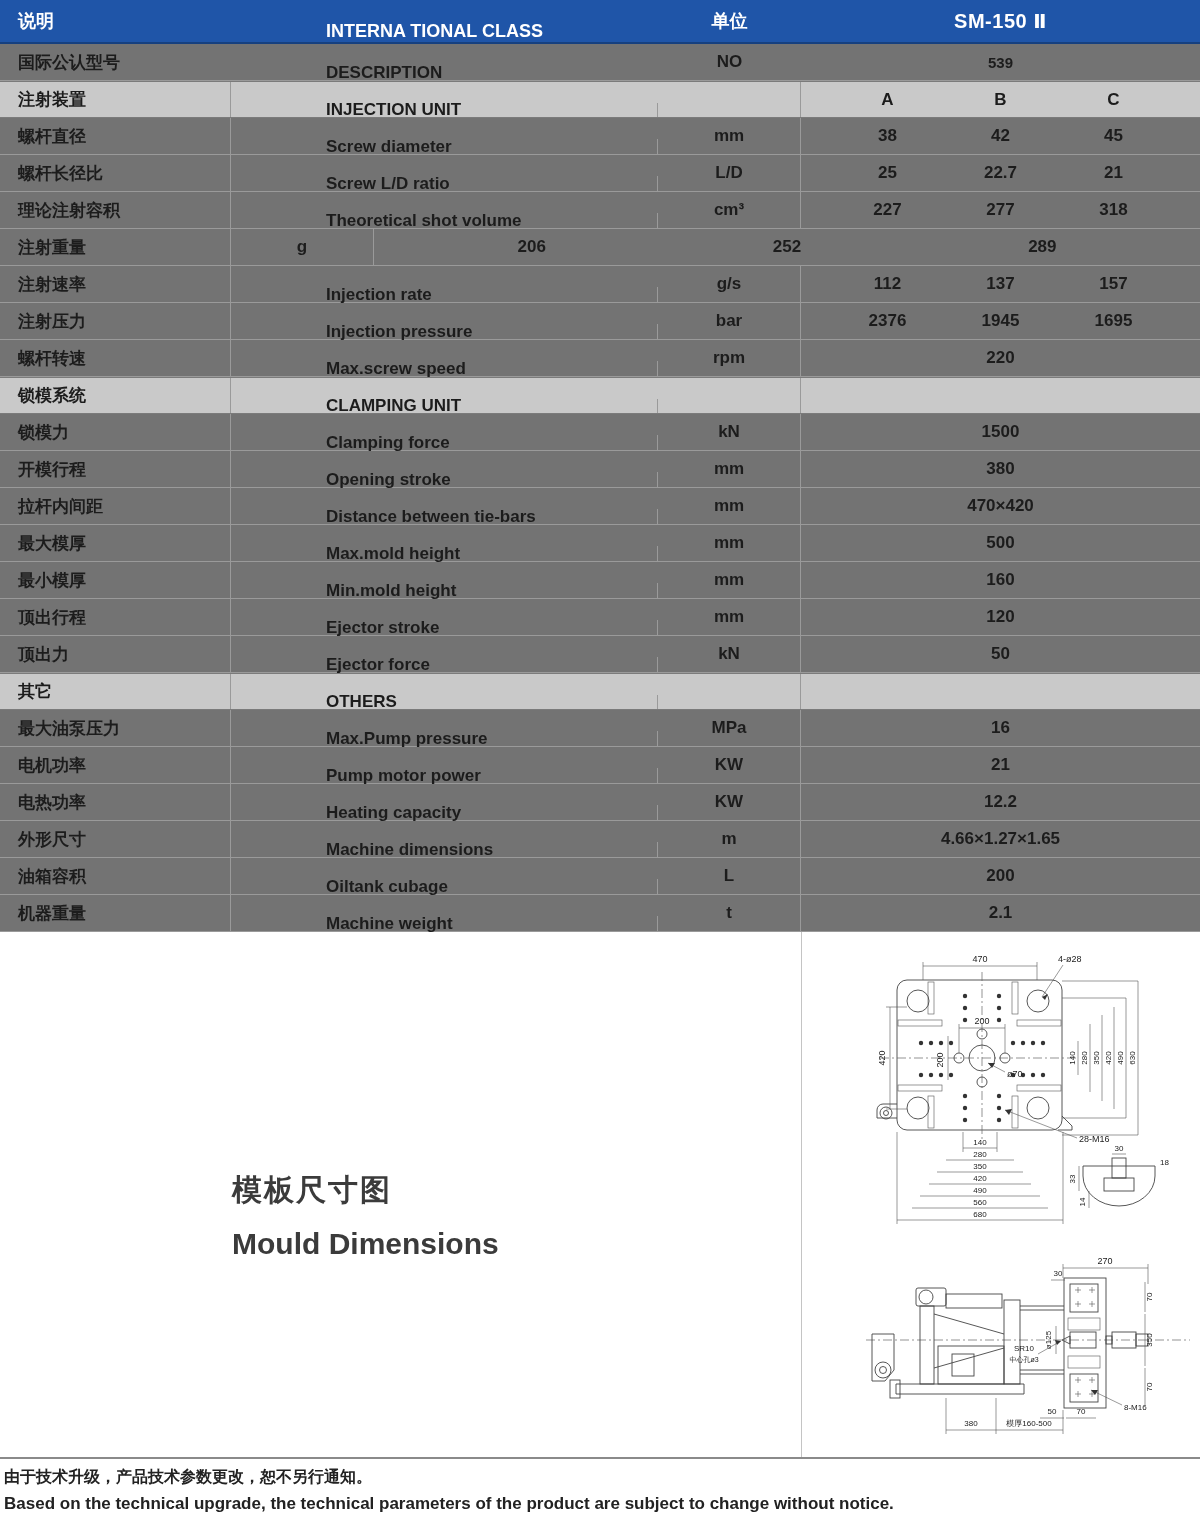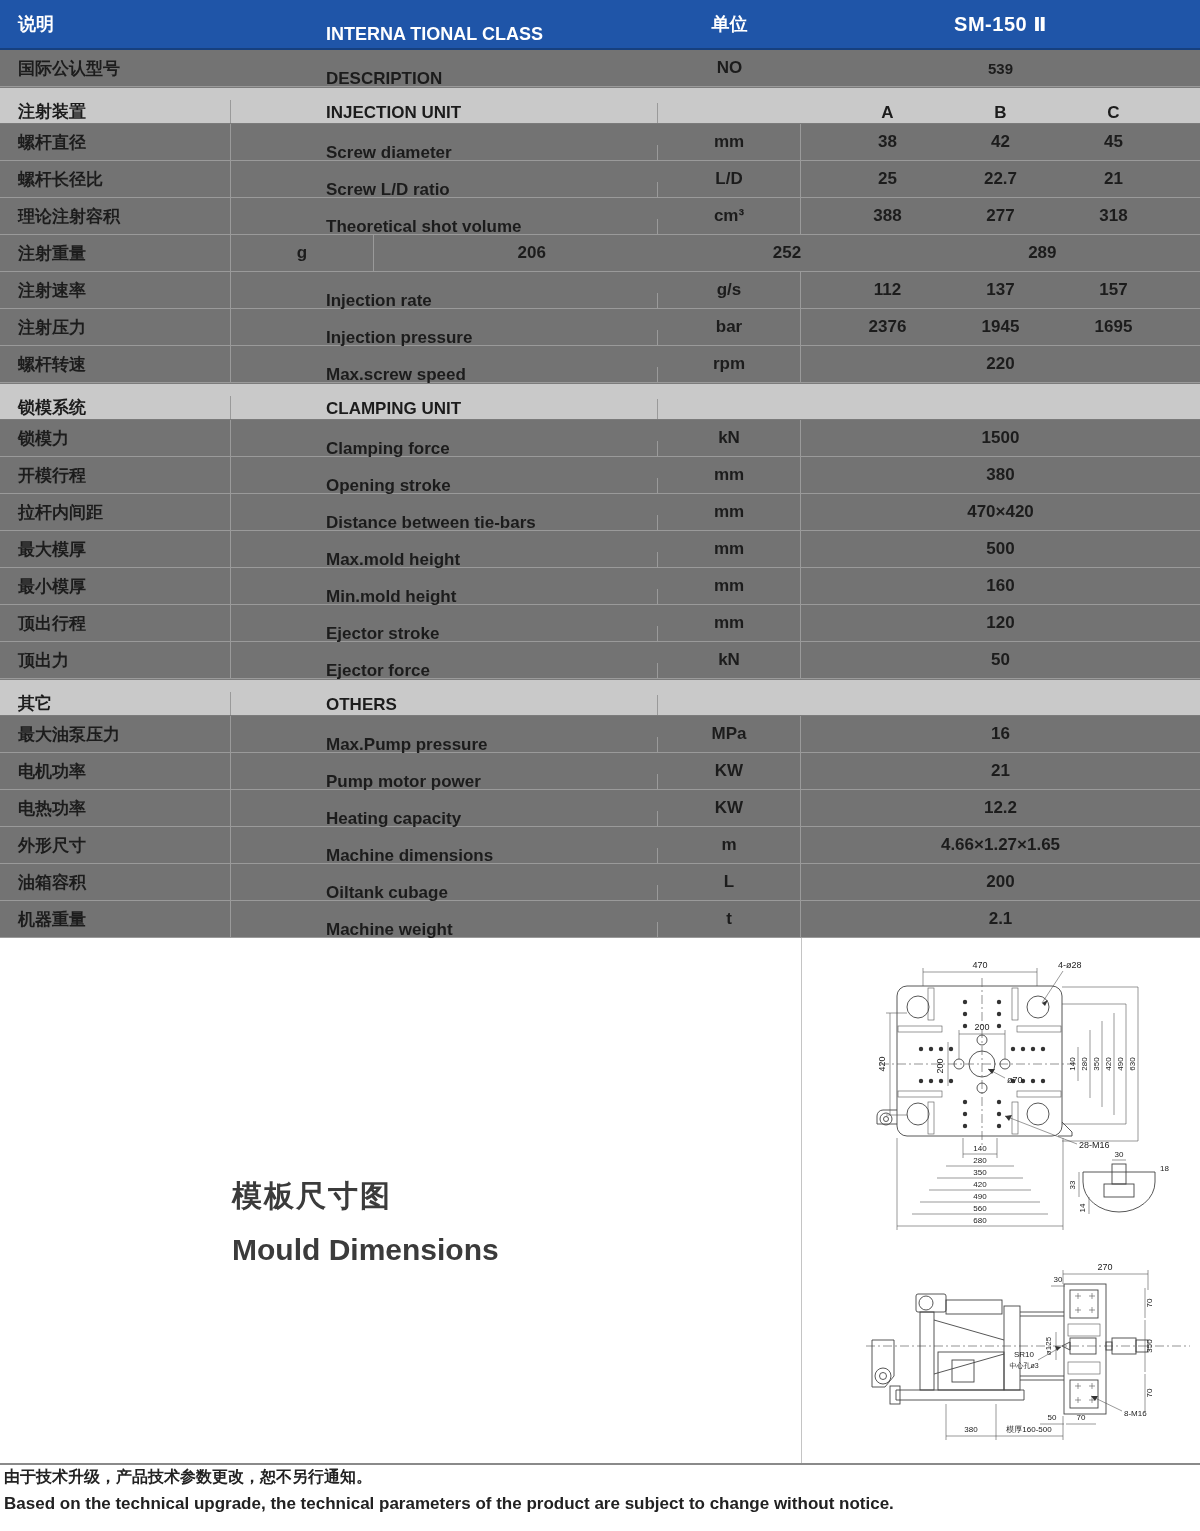--- a/index.html
+++ b/index.html
@@ -4,22 +4,22 @@
 <style>
   html,body{margin:0;padding:0;}
   body{
     width:1200px;height:1531px;background:#ffffff;position:relative;
     font-family:"Liberation Sans","DejaVu Sans",sans-serif;color:#1c1c1c;
     overflow:hidden;
   }
   
   .spec{width:1200px;}
   .row{display:flex;height:37px;box-sizing:border-box;border-bottom:1px solid #9a9a9a;background:#737373;}
-  .row.header{height:50px;background:#1f55a8;border-bottom:2px solid #16407f;color:#fff;}
-  .row.section{background:#c9c9c9;border-top:1px solid #7b7b7b;border-bottom:1px solid #7b7b7b;align-items:flex-end;}
+  .row.header{height:44px;background:#1f55a8;border-bottom:2px solid #16407f;color:#fff;}
+  .row.section{background:#c9c9c9;border-top:1px solid #7b7b7b;border-bottom:1px solid #7b7b7b;}
   .c1,.c2,.c3,.c4{display:flex;align-items:center;box-sizing:border-box;font-size:17px;}
   .c1{width:231px;padding-left:18px;font-weight:700;}
   .c2{width:427px;padding-left:95px;font-weight:700;margin-top:21px;}
   .c3{width:143px;justify-content:center;font-weight:600;}
   .c4{flex:1;justify-content:center;font-weight:600;}
   .row:not(.header):not(.nodiv) .c1,
   .row:not(.header):not(.nodiv) .c2,
   .row:not(.header):not(.nodiv) .c3{border-right:1px solid #9a9a9a;}
   .row.header .c1,.row.header .c2{font-size:18px;}
   .row.header .c3{font-size:18px;font-weight:700;}
@@ -35,21 +35,21 @@
   .mould-title .en{font-size:30px;font-weight:700;margin-top:16px;}
   svg{position:absolute;}
   svg text{font-family:"Liberation Sans","DejaVu Sans",sans-serif;font-size:9px;fill:#222;}
   svg .sm{font-size:8px;}
   svg .ln{stroke:#444;stroke-width:0.9;fill:none;}
   svg .thin{stroke:#555;stroke-width:0.6;fill:none;}
   svg .cl{stroke:#666;stroke-width:0.7;fill:none;stroke-dasharray:9 3 2 3;}
   svg .dot{fill:#333;stroke:none;}
   
   .rule{width:1200px;height:2px;background:#8a8a8a;}
-  .footer{padding:2px 0 0 4px;}
+  .footer{padding:8px 0 0 4px;}
   .footer .cn{font-size:16px;font-weight:600;color:#222;}
   .footer .en{font-size:17px;font-weight:600;color:#222;margin-top:6px;}
 </style>
 </head>
 <body>
 
 <div class="spec">
 
   <div class="row header">
     <div class="c1">说明</div>
@@ -96,21 +96,21 @@
       <span>22.7</span>
       <span>21</span>
     </div>
   </div>
 
   <div class="row">
     <div class="c1">理论注射容积</div>
     <div class="c2">Theoretical shot volume</div>
     <div class="c3">cm³</div>
     <div class="c4 trip">
-      <span>388</span>
+      <span>227</span>
       <span>277</span>
       <span>318</span>
     </div>
   </div>
 
   <div class="row">
     <div class="c1">注射重量</div>
     <div class="c3">g</div>
     <div class="c4 trip">
       <span>206</span>

